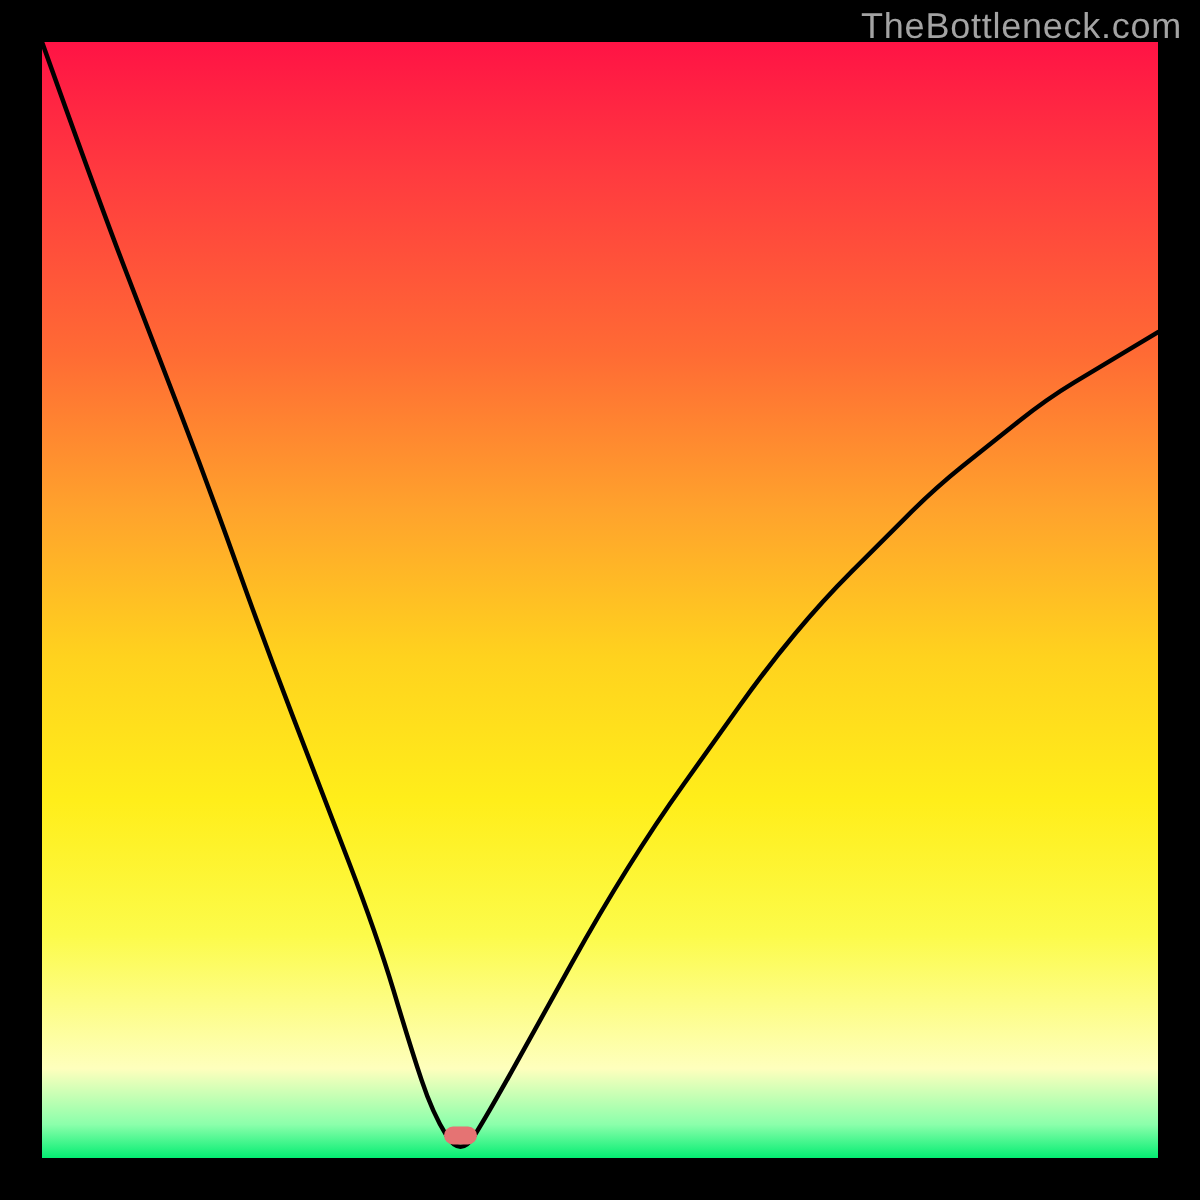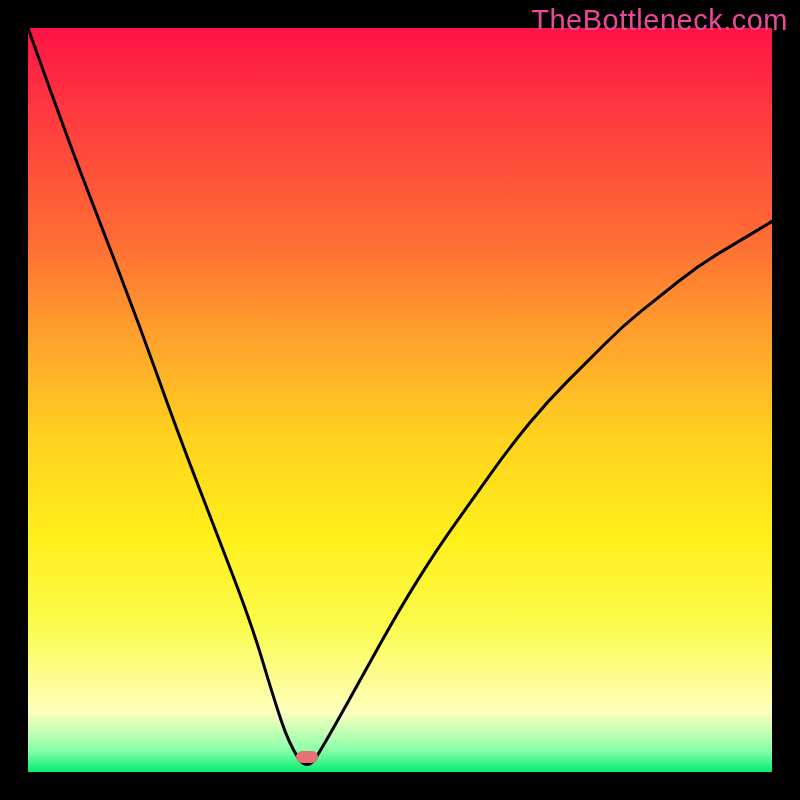--- a/index.html
+++ b/index.html
@@ -15,22 +15,22 @@
     top: 0;
     left: 0;
     width: 800px;
     height: 800px;
     background: #000;
   }
   .watermark {
     position: absolute;
     top: 4px;
     right: 12px;
-    color: #ec4899;
-    font-size: 29px;
+    color: #a3a3a3;
+    font-size: 24px;
     font-weight: 500;
     letter-spacing: 0.5px;
   }
   .plot-area {
     position: absolute;
     
     left: 28px;
     top: 28px;
     width: 744px;
     height: 744px;

